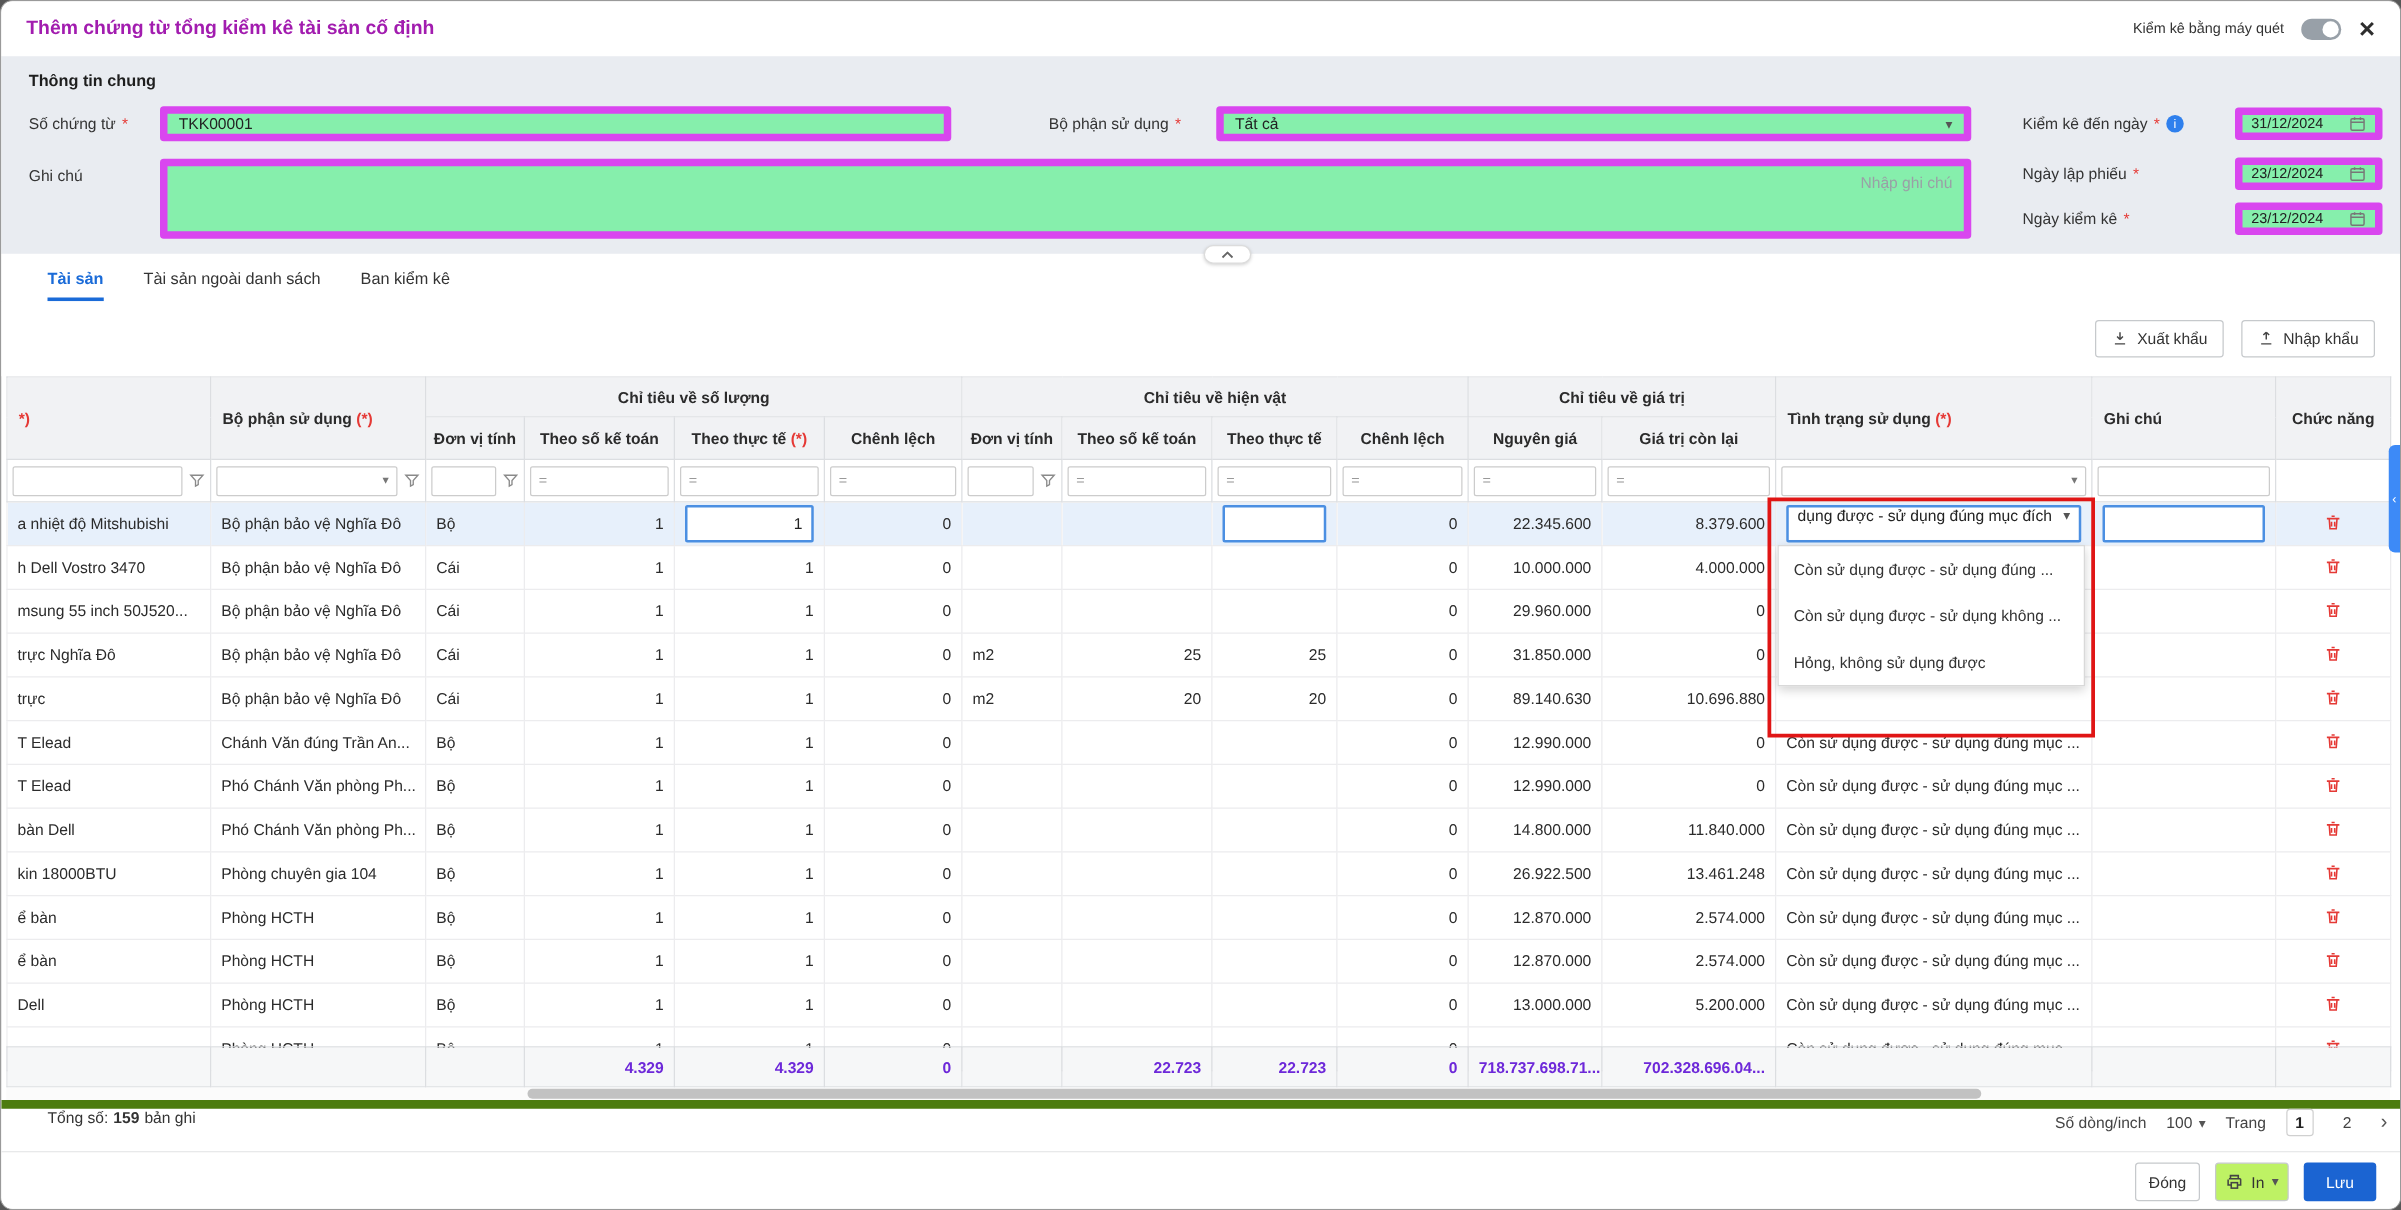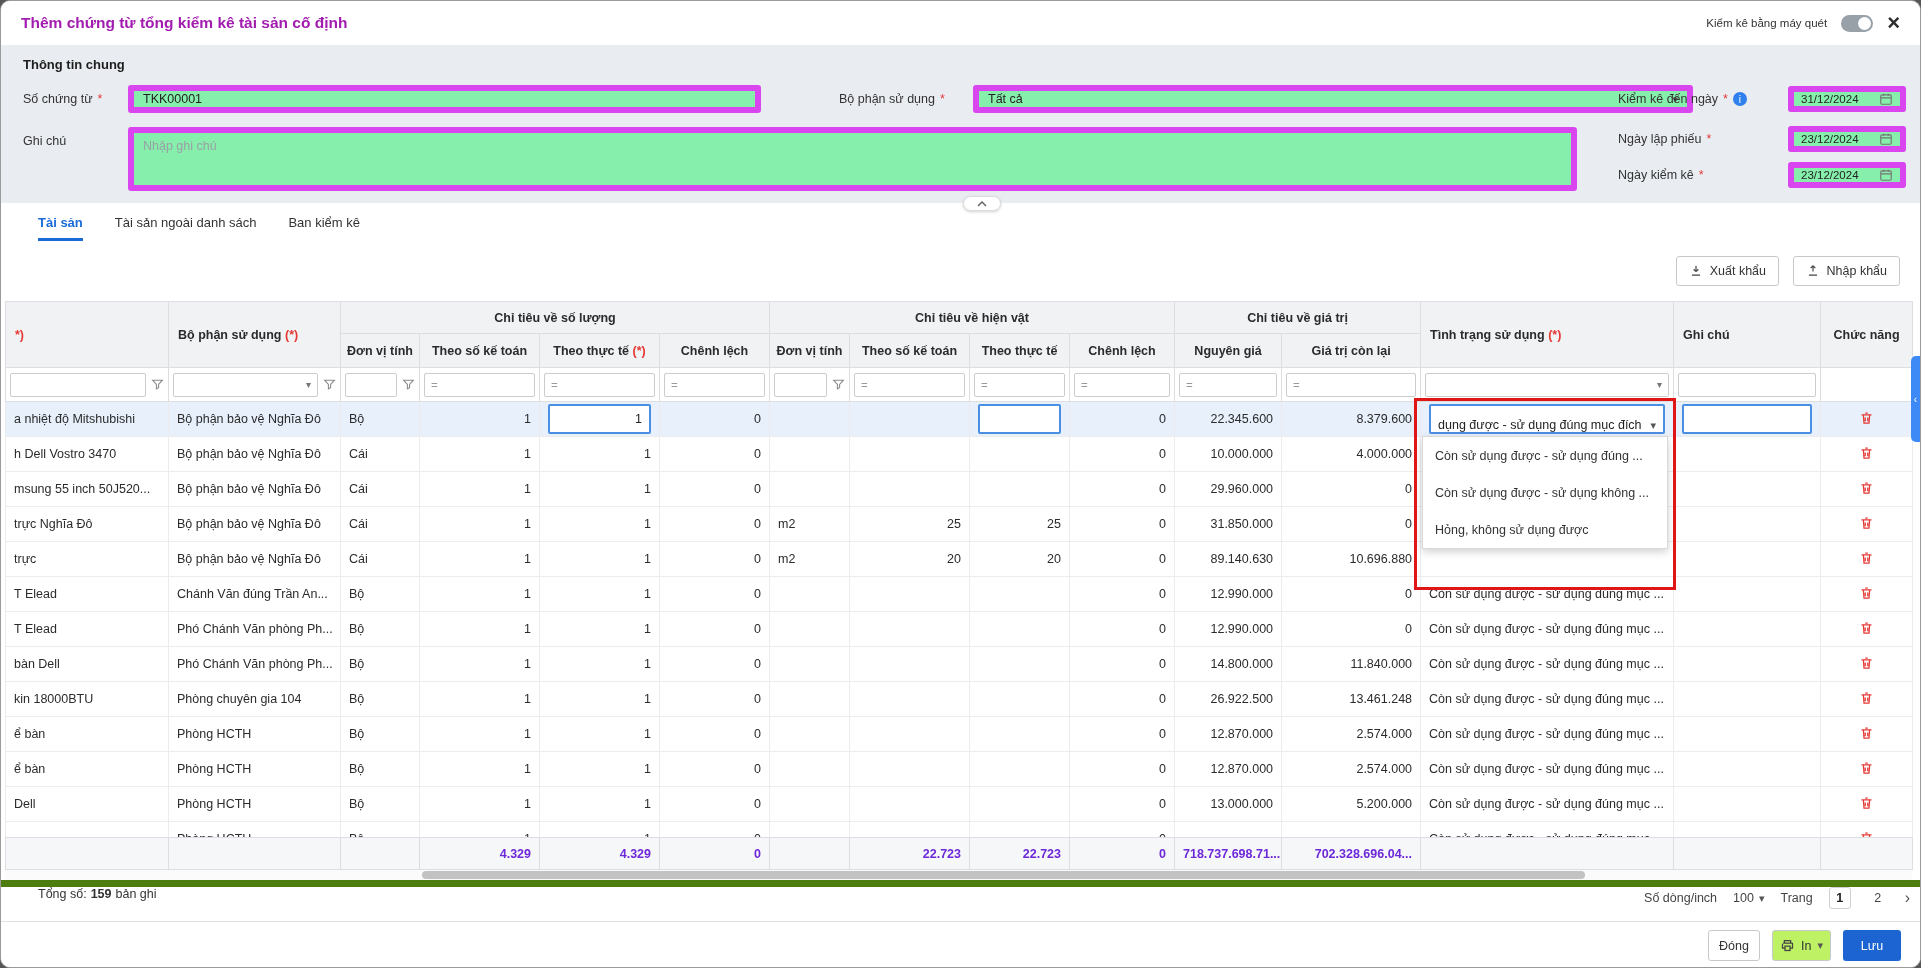--- a/index.html
+++ b/index.html
@@ -61,21 +61,21 @@
 td.pad0{padding:0 2px}
 td.func{text-align:center;padding:0}
 .f-wrap{display:flex;align-items:center;gap:5px}
 .f-box{height:24px;border:1px solid #ccc;border-radius:2px;background:#fff;display:flex;align-items:center;padding:0 6px;color:#8a8a8a;font-size:11px}
 .f-grow{flex:1}
 .f-box .caret{margin-left:auto;font-size:10px;color:#777}
 .eq{color:#999;font-size:11.5px}
 .funnel{display:flex;flex:0 0 auto}
 .cell-input{height:30px;border:2px solid #4b8fe2;border-radius:2px;background:#fff;display:flex;align-items:center;padding:0 7px;font-size:12.5px;color:#222}
 .cell-input.num-in{justify-content:flex-end}
-.combo{height:30px;border:2px solid #4b8fe2;border-radius:2px;background:#fff;display:flex;align-items:flex-end;justify-content:space-between;padding:0 7px;font-size:12.5px;color:#222;gap:4px}
+.combo{height:30px;border:2px solid #4b8fe2;border-radius:2px;background:#fff;display:flex;align-items:flex-start;justify-content:space-between;padding:0 7px;font-size:12.5px;color:#222;gap:4px}
 .combo-text{overflow:hidden;white-space:nowrap}
 .trash{display:inline-flex;cursor:pointer}
 
 
 .sum-wrap{position:absolute;left:0;bottom:0;z-index:8}
 table.sum td{height:32px;background:#f6f7f8;border:1px solid #dcdee1;font-weight:700;color:#6d28d9;padding:0 8px;font-size:12.5px;white-space:nowrap;overflow:hidden}
 table.sum td.num{text-align:right}
 
 
 .hscroll{position:relative;height:10px;margin-left:4px;width:1907px;background:#fbfbfb}
@@ -126,42 +126,42 @@
     <div class="lbl" style="left:22px;top:40px">
       <span>Số chứng từ</span>
         <span class="req">*</span>
     </div>
     <input class="in-box" style="left: 127px; top: 40px; width: 633px;" value="TKK00001">
 
     <div class="lbl" style="left:838px;top:40px">
       <span>Bộ phận sử dụng</span>
         <span class="req">*</span>
     </div>
-    <div class="in-box sel-box" style="left:972px;top:40px;width:720px">
+    <div class="in-box sel-box" style="left:972px;top:40px;width:604px">
       <span>Tất cả</span>
         <span class="caret">▾</span>
     </div>
 
     <div class="lbl" style="left:1617px;top:40px">
       <span>Kiểm kê đến ngày</span>
         <span class="req">*</span>
       <span class="info-i"></span>
     </div>
     <div class="in-box date-box" style="left:1787px;top:41px;width:118px">
       <span>31/12/2024</span>
       <svg viewBox="0 0 24 24" width="14" height="14">
           <rect x="3" y="5" width="18" height="16" rx="2" fill="none" stroke="#777" stroke-width="2"></rect>
           <path d="M3 10h18M8 3v4M16 3v4" stroke="#777" stroke-width="2" fill="none"></path>
         </svg>
     </div>
 
     <div class="lbl" style="left:22px;top:82px">
       <span>Ghi chú</span>
     </div>
-    <textarea class="in-box" style="left: 127px; top: 82px; width: 1449px; height: 64px;" placeholder="Nhập ghi chú"></textarea>
+    <textarea class="in-box" style="left: 127px; top: 82px; width: 1449px; height: 64px; text-align: right;" placeholder="Nhập ghi chú"></textarea>
 
     <div class="lbl" style="left:1617px;top:80px">
       <span>Ngày lập phiếu</span>
         <span class="req">*</span>
     </div>
     <div class="in-box date-box" style="left:1787px;top:81px;width:118px">
       <span>23/12/2024</span>
       <svg viewBox="0 0 24 24" width="14" height="14">
           <rect x="3" y="5" width="18" height="16" rx="2" fill="none" stroke="#777" stroke-width="2"></rect>
           <path d="M3 10h18M8 3v4M16 3v4" stroke="#777" stroke-width="2" fill="none"></path>

